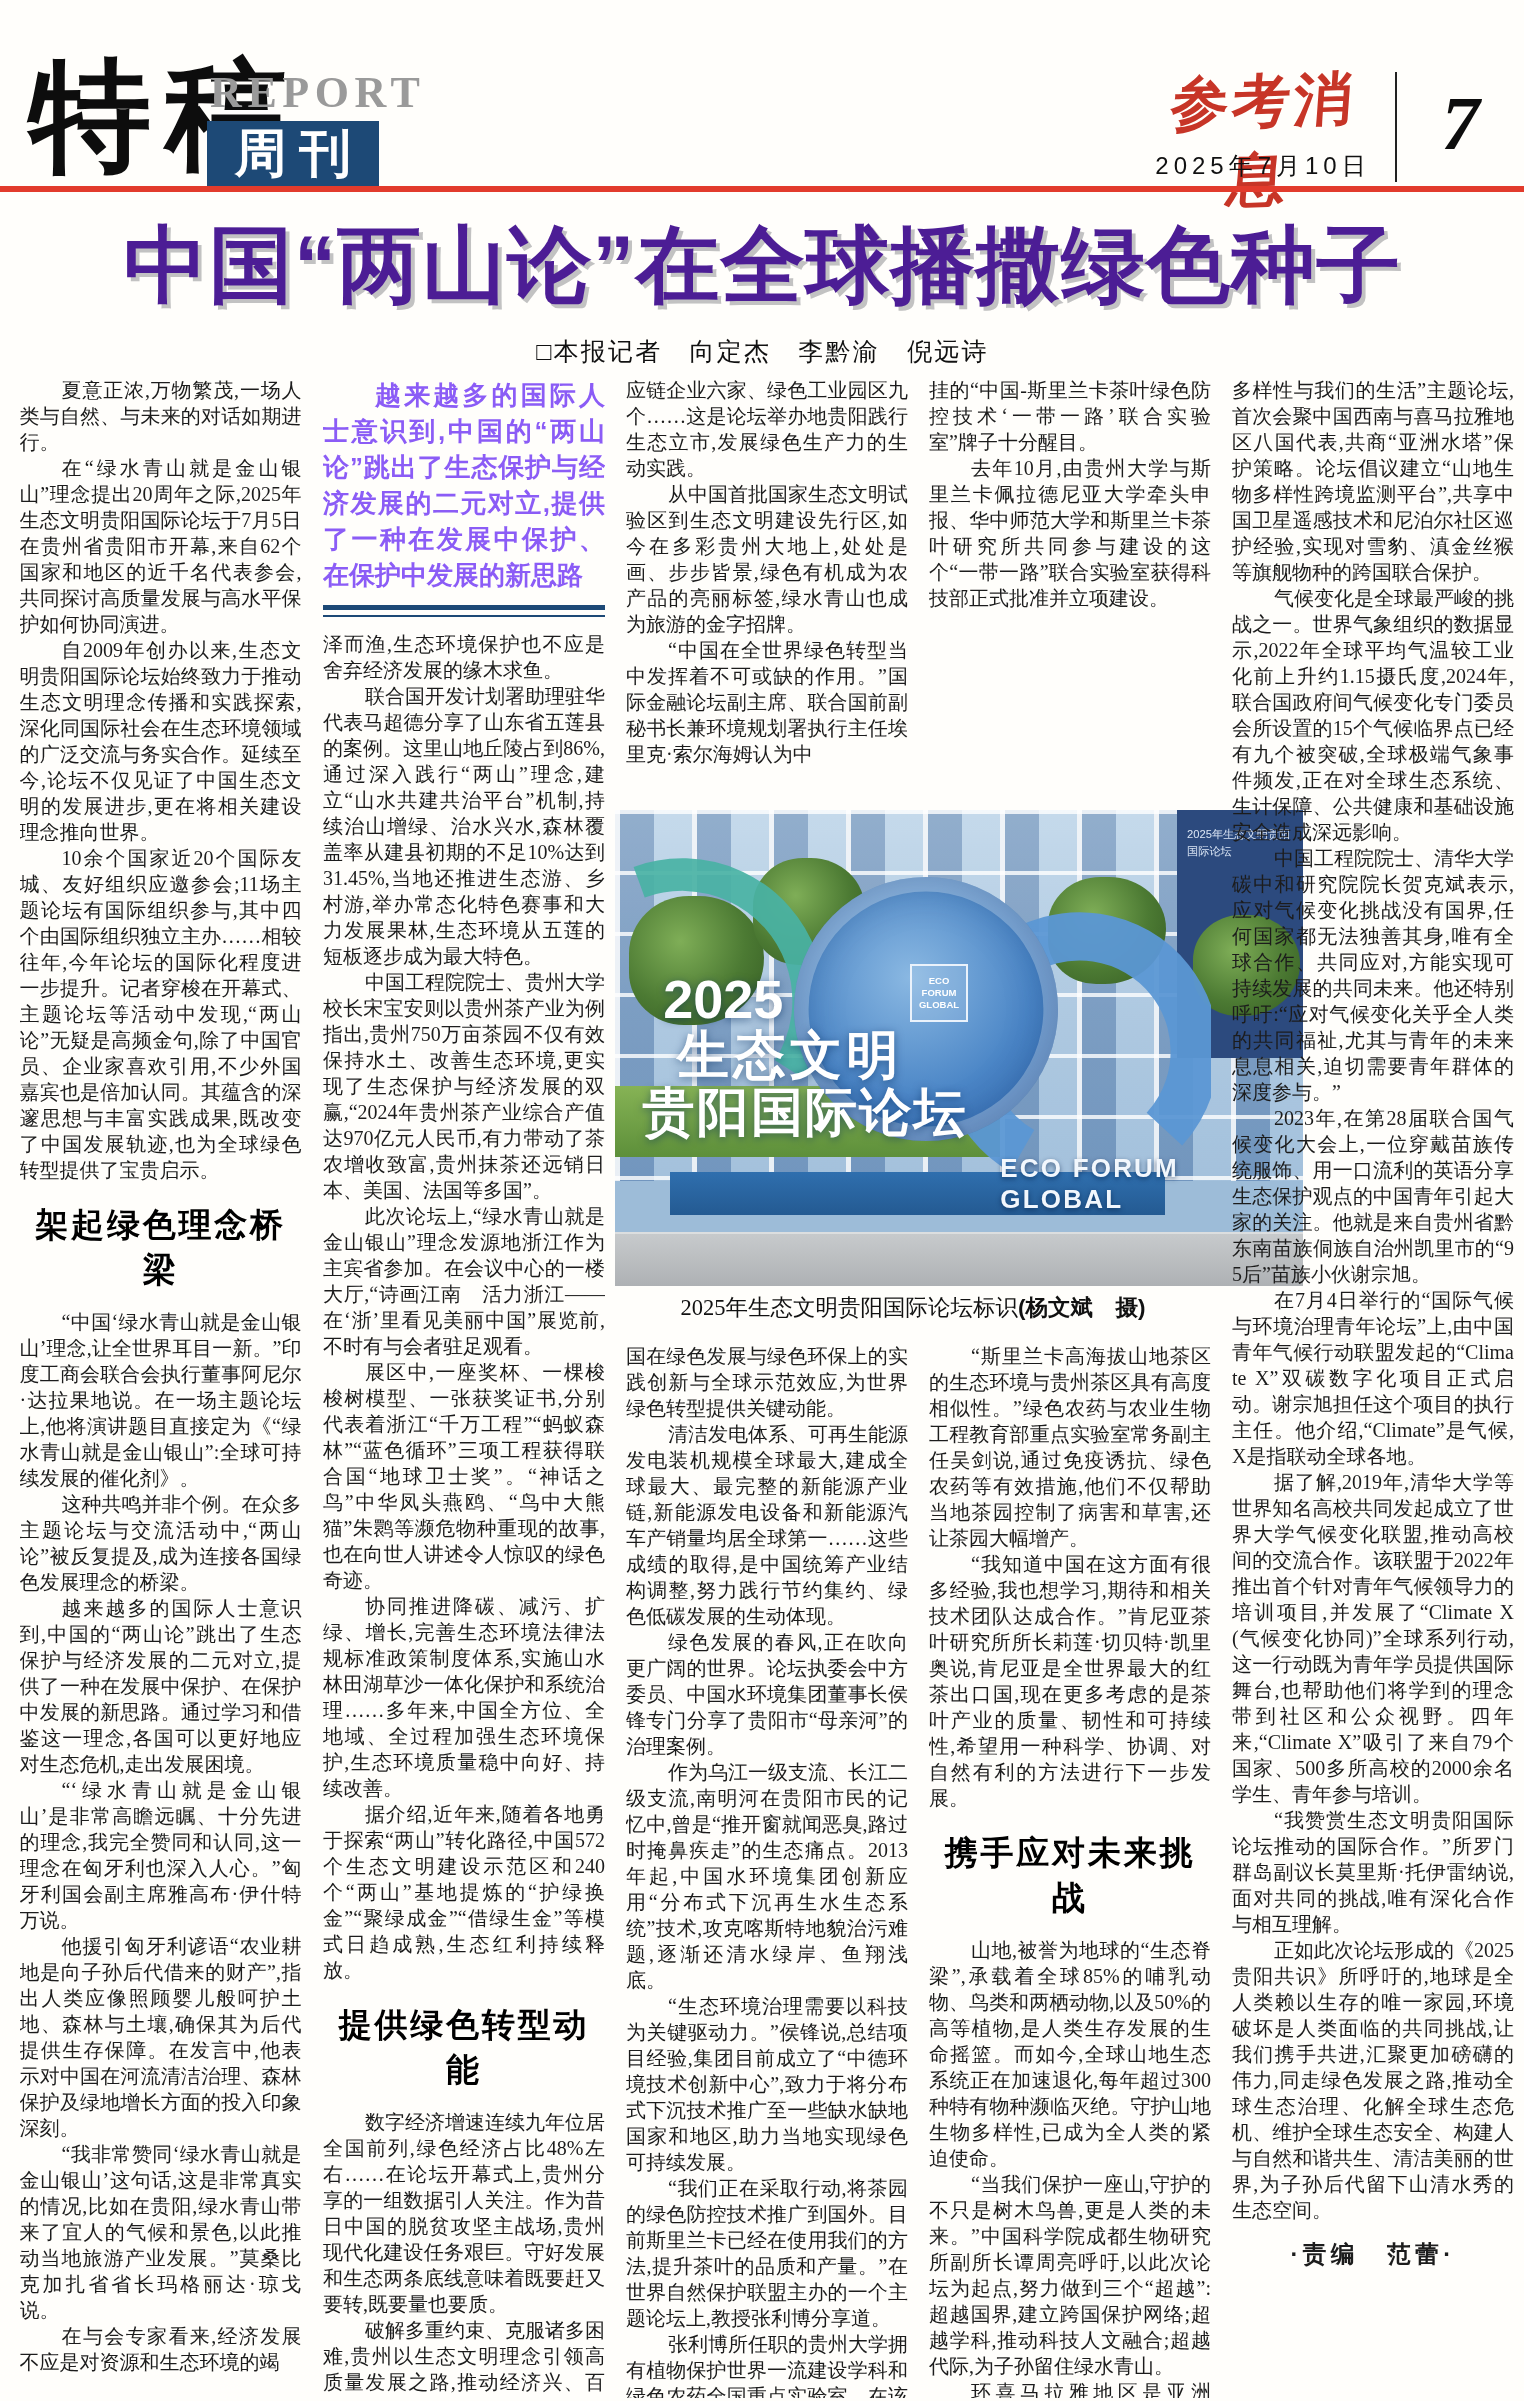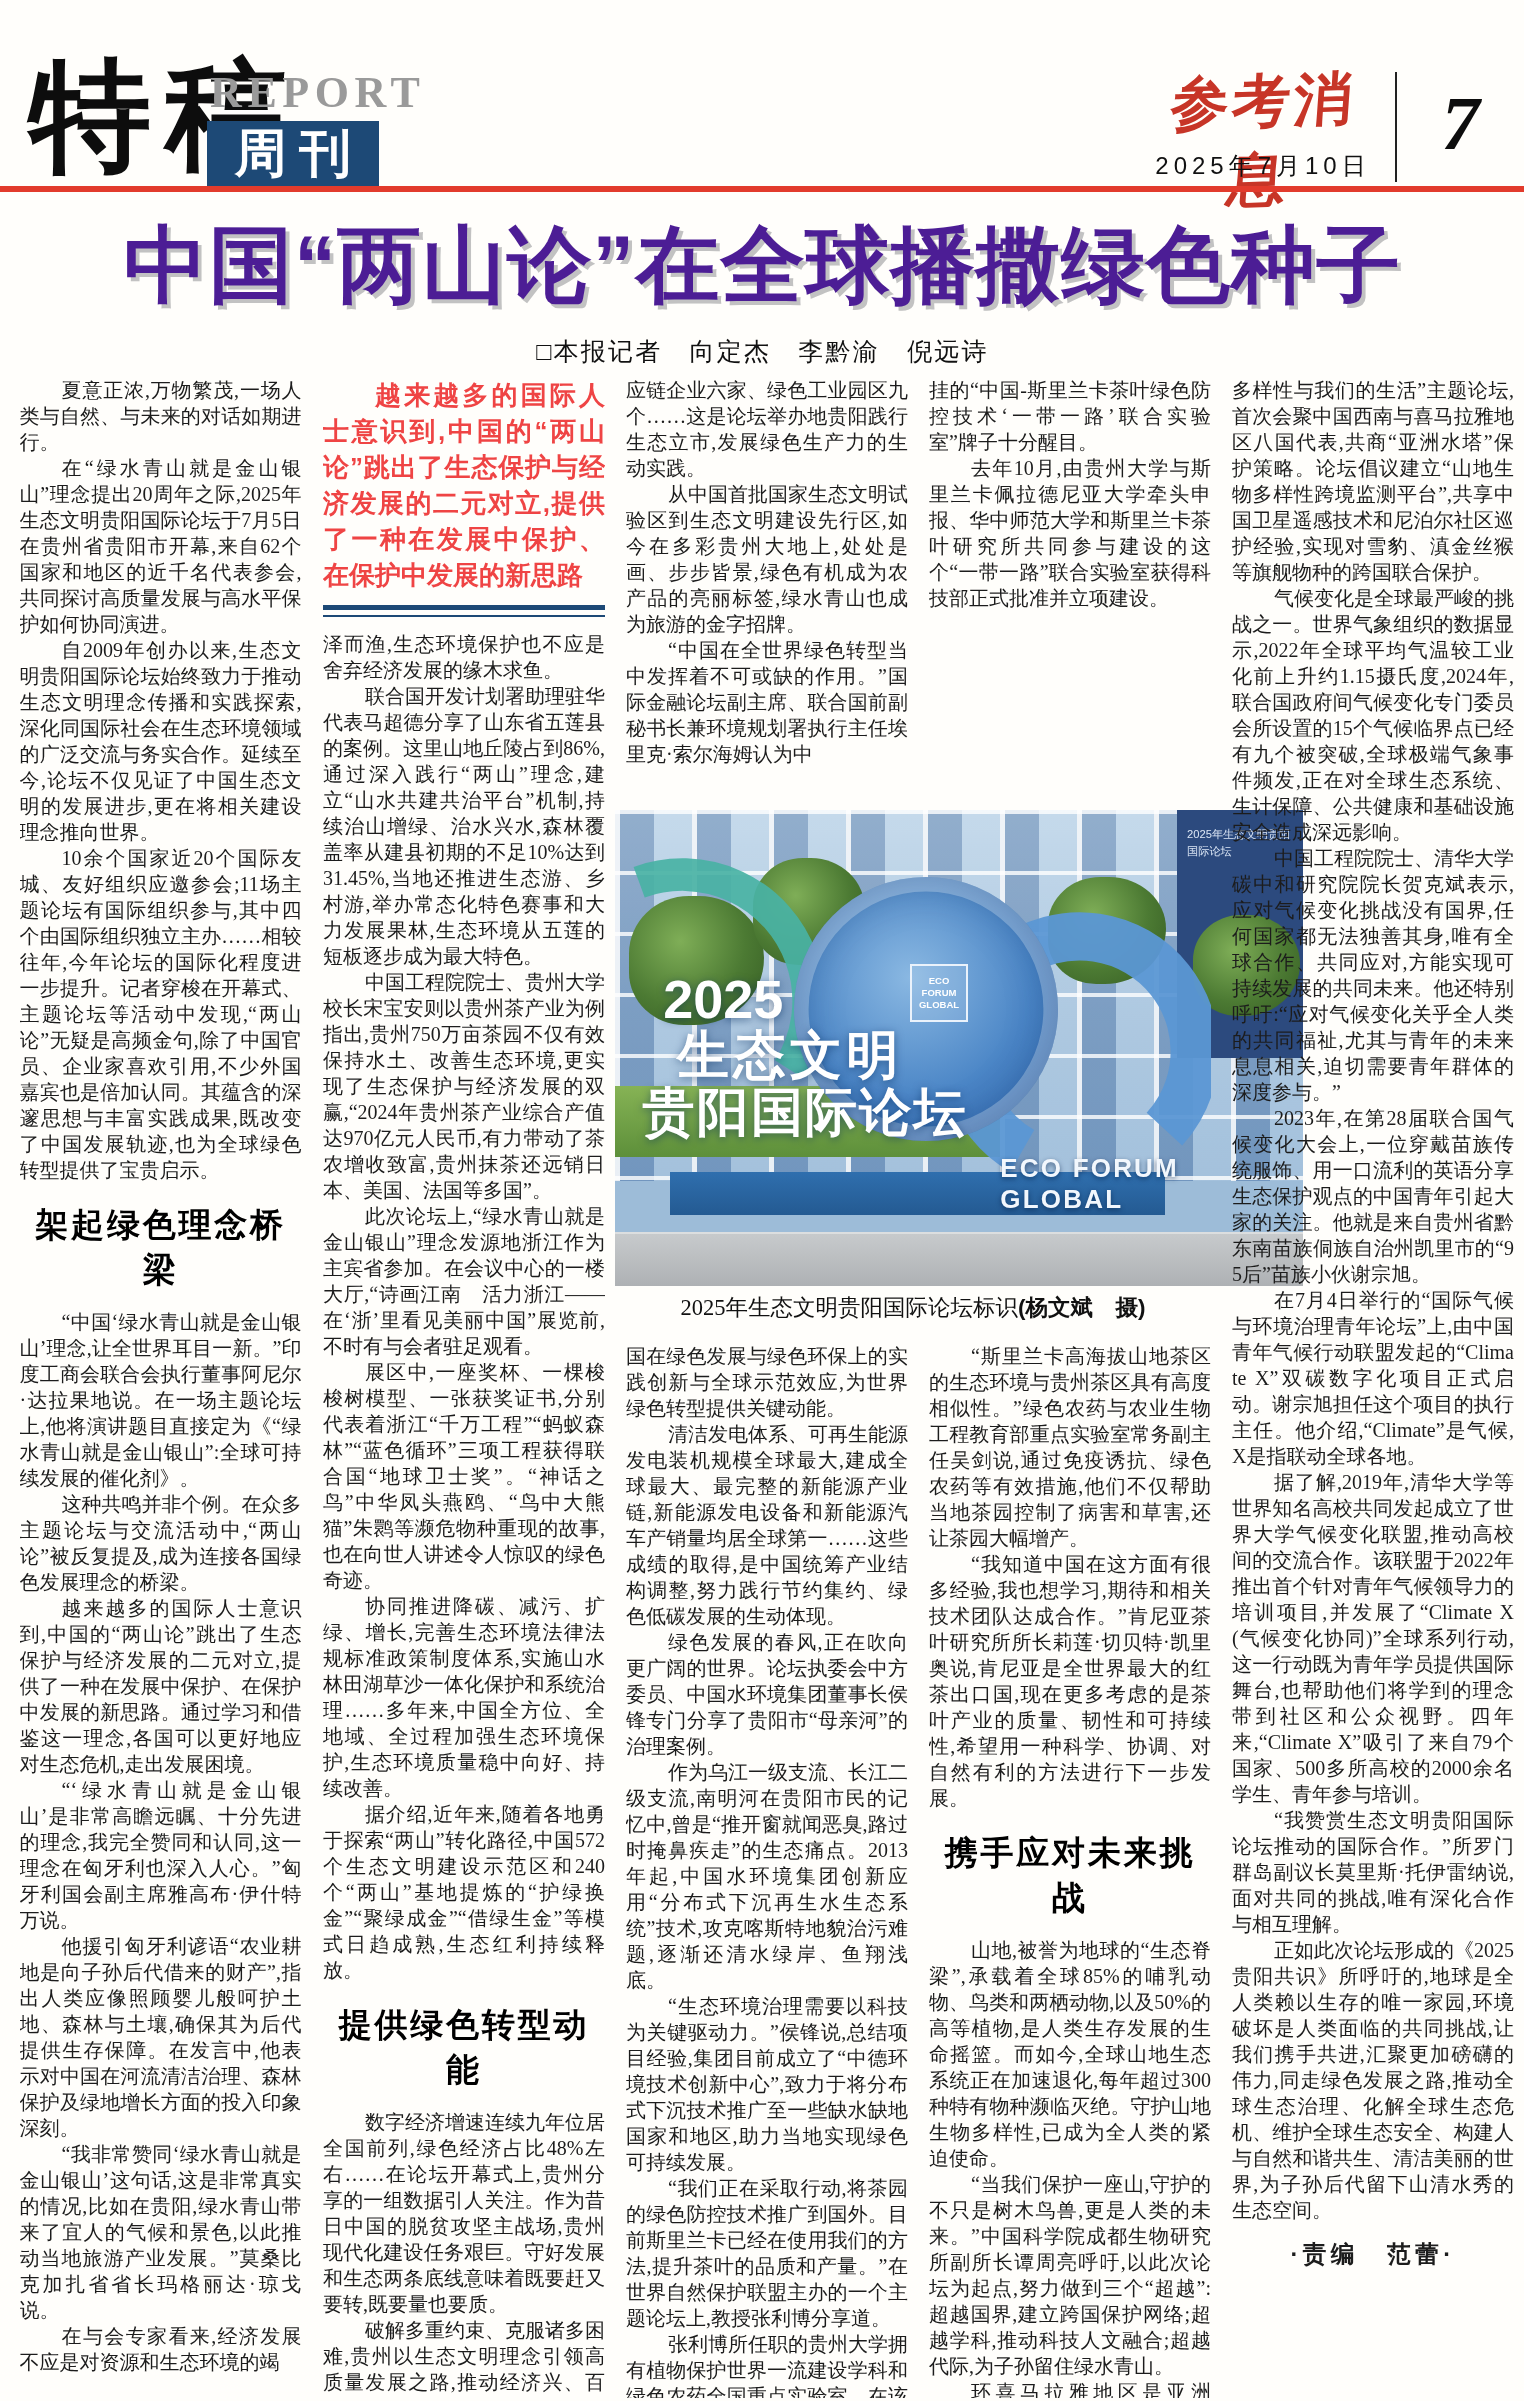--- a/index.html
+++ b/index.html
@@ -30,21 +30,21 @@
   .byline{position:absolute;left:0;top:335px;width:100%;text-align:center;font-size:25px;
           letter-spacing:2.2px;color:#111;}
   
   .col{position:absolute;top:377px;width:282px;height:2019px;overflow:hidden;}
   .col-block{position:absolute;width:282px;overflow:hidden;}
   .para{margin:0;font-size:20px;line-height:26px;text-align:justify;text-justify:inter-ideograph;
         word-break:break-all;text-indent:2.1em;}
   .para.no-indent{text-indent:0;}
   .col-heading{margin:20px 0 15.7px 0;text-align:center;font-size:33px;font-weight:900;
                letter-spacing:2.8px;color:#000;font-family:"Liberation Sans",sans-serif;}
-  .standfirst{font-size:26px;line-height:36px;font-weight:700;color:#ef4444;text-indent:2em;
+  .standfirst{font-size:26px;line-height:36px;font-weight:700;color:#8b5cf6;text-indent:2em;
               text-align:justify;word-break:break-all;font-family:"Liberation Sans",sans-serif;}
   .blue-dbl-rule{margin-top:12.3px;height:4.5px;border-top:5px solid #1d4976;border-bottom:2.2px solid #1d4976;}
   
   .photo{position:absolute;left:615px;top:810px;width:688px;height:476px;overflow:hidden;background:#9dbcd8;}
   .ph-building{position:absolute;left:0;top:0;right:0;height:78%;
     background:
       repeating-linear-gradient(90deg,rgba(255,255,255,.85) 0 5px,rgba(255,255,255,0) 5px 77px),
       repeating-linear-gradient(180deg,rgba(255,255,255,.8) 0 3.9px,rgba(255,255,255,0) 3.9px 61px),
       repeating-linear-gradient(90deg,rgba(38,78,138,.28) 0 39px,rgba(225,238,250,.25) 39px 77px),
       linear-gradient(180deg,#bcd3e6 0%,#9dbcd8 55%,#8fb2d2 100%);}

